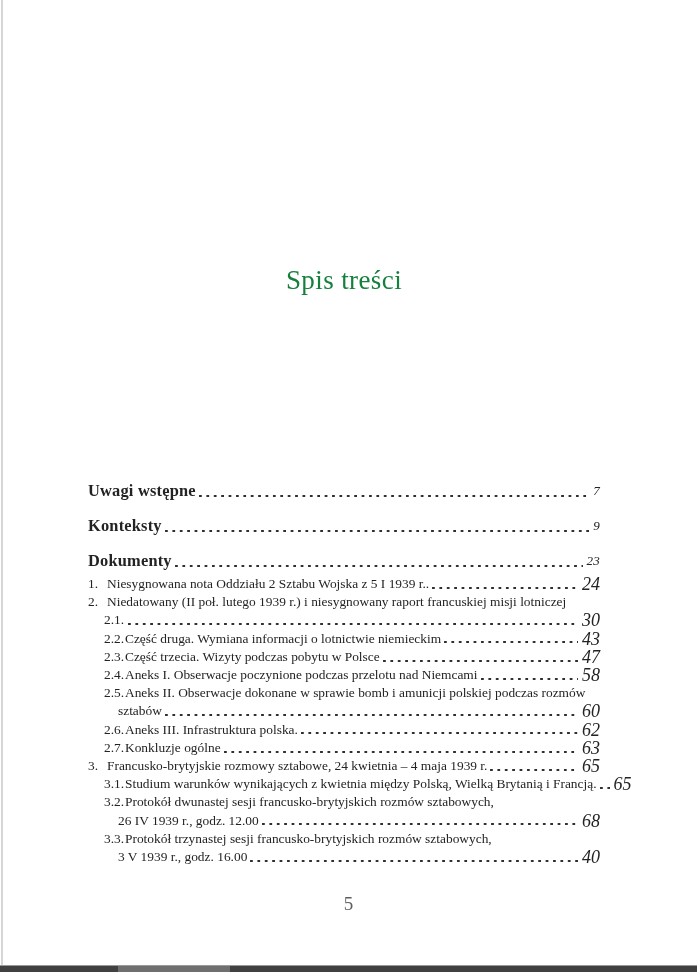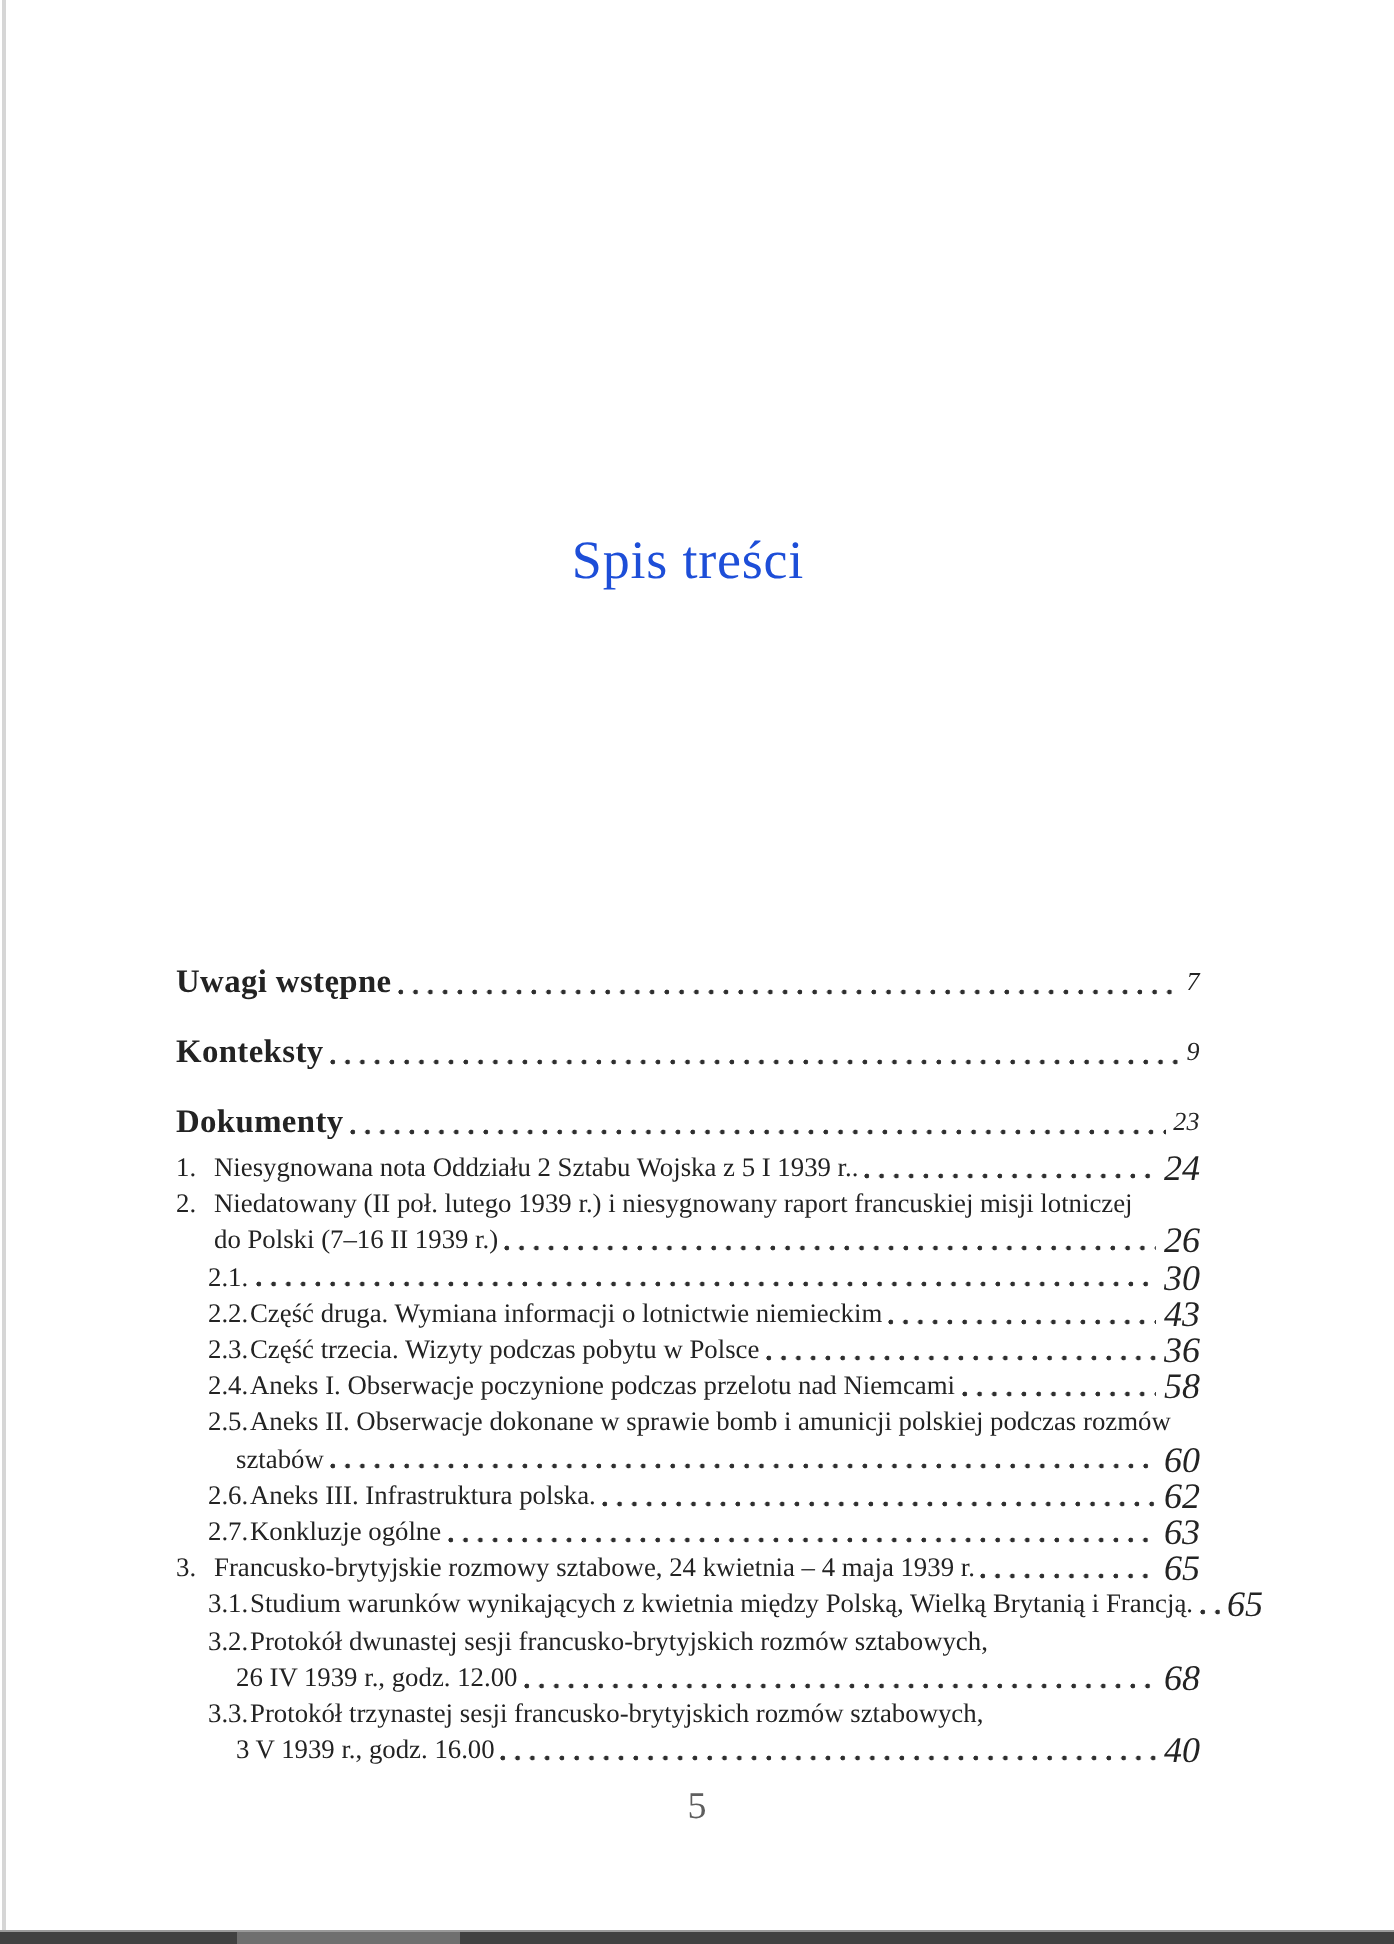--- a/index.html
+++ b/index.html
@@ -30,21 +30,21 @@
   }
   .doc-title {
     position: absolute;
     top: 249px;
     left: 88px;
     width: 512px;
     text-align: center;
     font-size: 27px;
     font-weight: 400;
     letter-spacing: 0.4px;
-    color: #1d4ed8;
+    color: #15803d;
     margin-top: 16px;
   }
   .toc {
     position: absolute;
     top: 481px;
     left: 88px;
     width: 512px;
   }
   .row {
     display: flex;
@@ -120,41 +120,36 @@
       <div class="row n1">
         <span class="num">1.</span>
         <span class="txt">Niesygnowana nota Oddziału 2 Sztabu Wojska z 5 I 1939 r..</span>
         <span class="leader"></span>
         <span class="pg">24</span>
       </div>
       <div class="row n1">
         <span class="num">2.</span>
         <span class="txt">Niedatowany (II poł. lutego 1939 r.) i niesygnowany raport francuskiej misji lotniczej</span>
       </div>
-      <div class="row c1">
-        <span class="txt">do Polski (7–16 II 1939 r.)</span>
-        <span class="leader"></span>
-        <span class="pg">26</span>
-      </div>
       <div class="row n2">
         <span class="num">2.1.</span>
         <span class="leader"></span>
         <span class="pg">30</span>
       </div>
       <div class="row n2">
         <span class="num">2.2.</span>
         <span class="txt">Część druga. Wymiana informacji o lotnictwie niemieckim</span>
         <span class="leader"></span>
         <span class="pg">43</span>
       </div>
       <div class="row n2">
         <span class="num">2.3.</span>
         <span class="txt">Część trzecia. Wizyty podczas pobytu w Polsce</span>
         <span class="leader"></span>
-        <span class="pg">36</span>
+        <span class="pg">47</span>
       </div>
       <div class="row n2">
         <span class="num">2.4.</span>
         <span class="txt">Aneks I. Obserwacje poczynione podczas przelotu nad Niemcami</span>
         <span class="leader"></span>
         <span class="pg">58</span>
       </div>
       <div class="row n2">
         <span class="num">2.5.</span>
         <span class="txt">Aneks II. Obserwacje dokonane w sprawie bomb i amunicji polskiej podczas rozmów</span>

